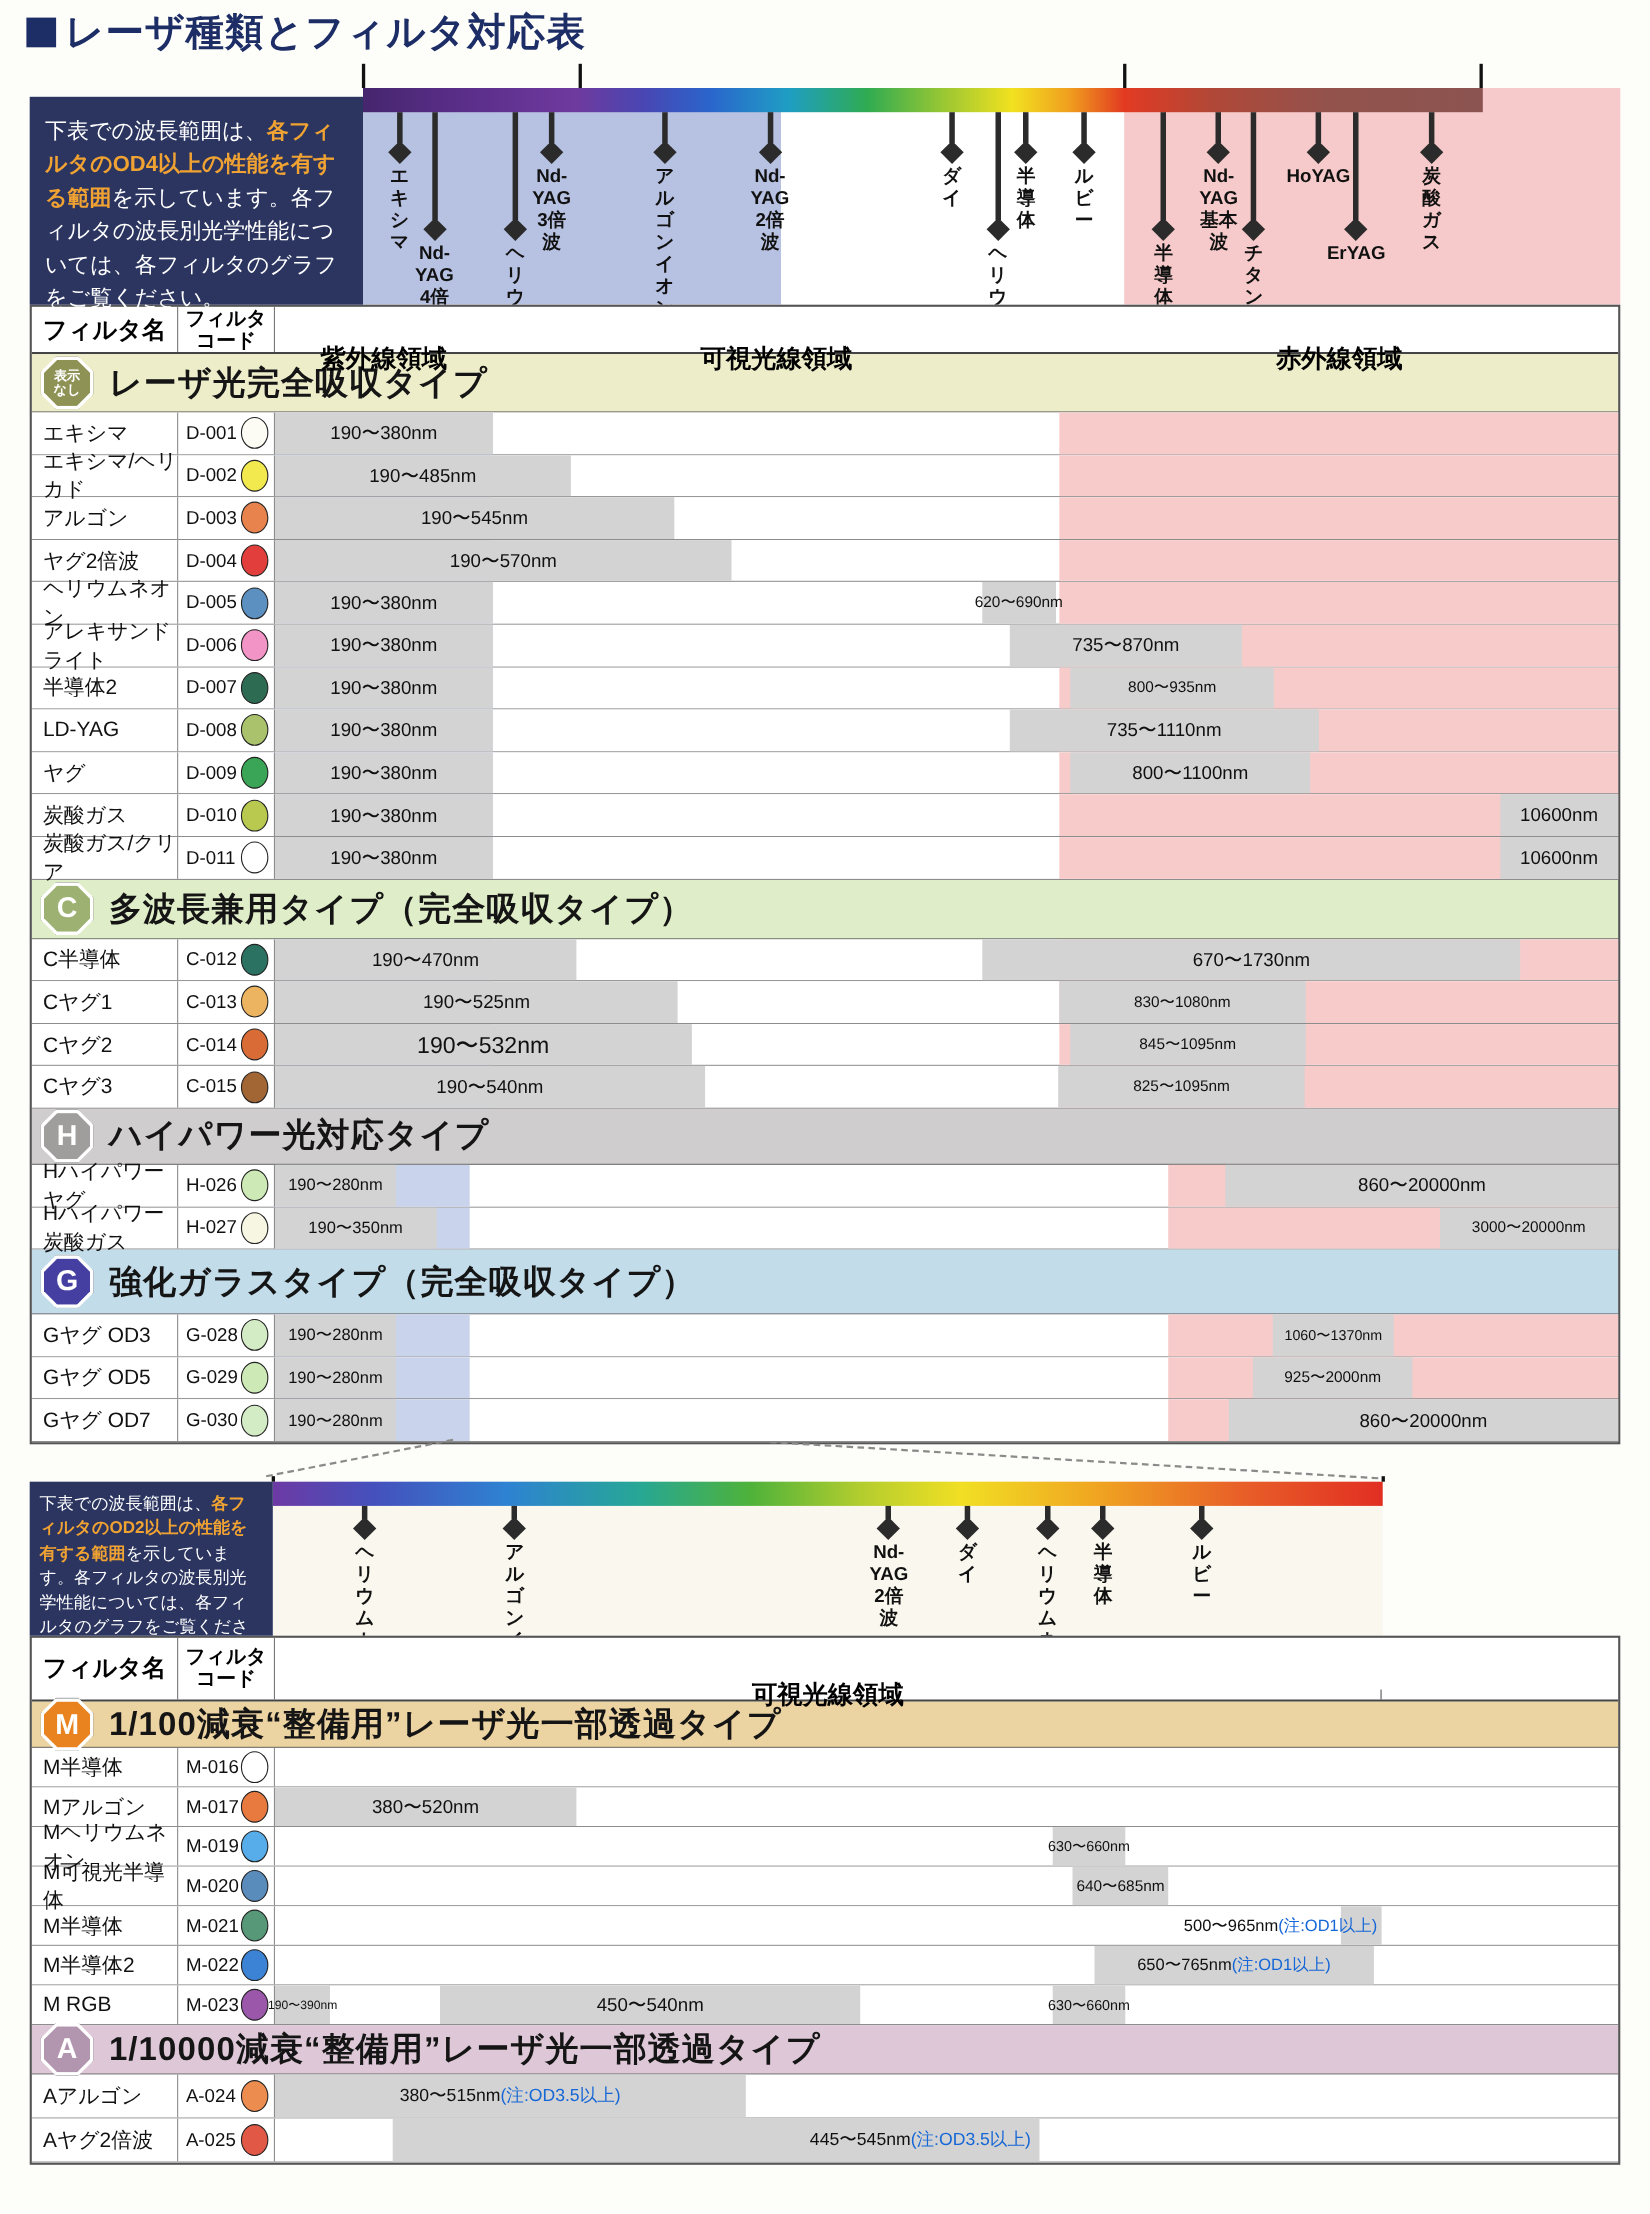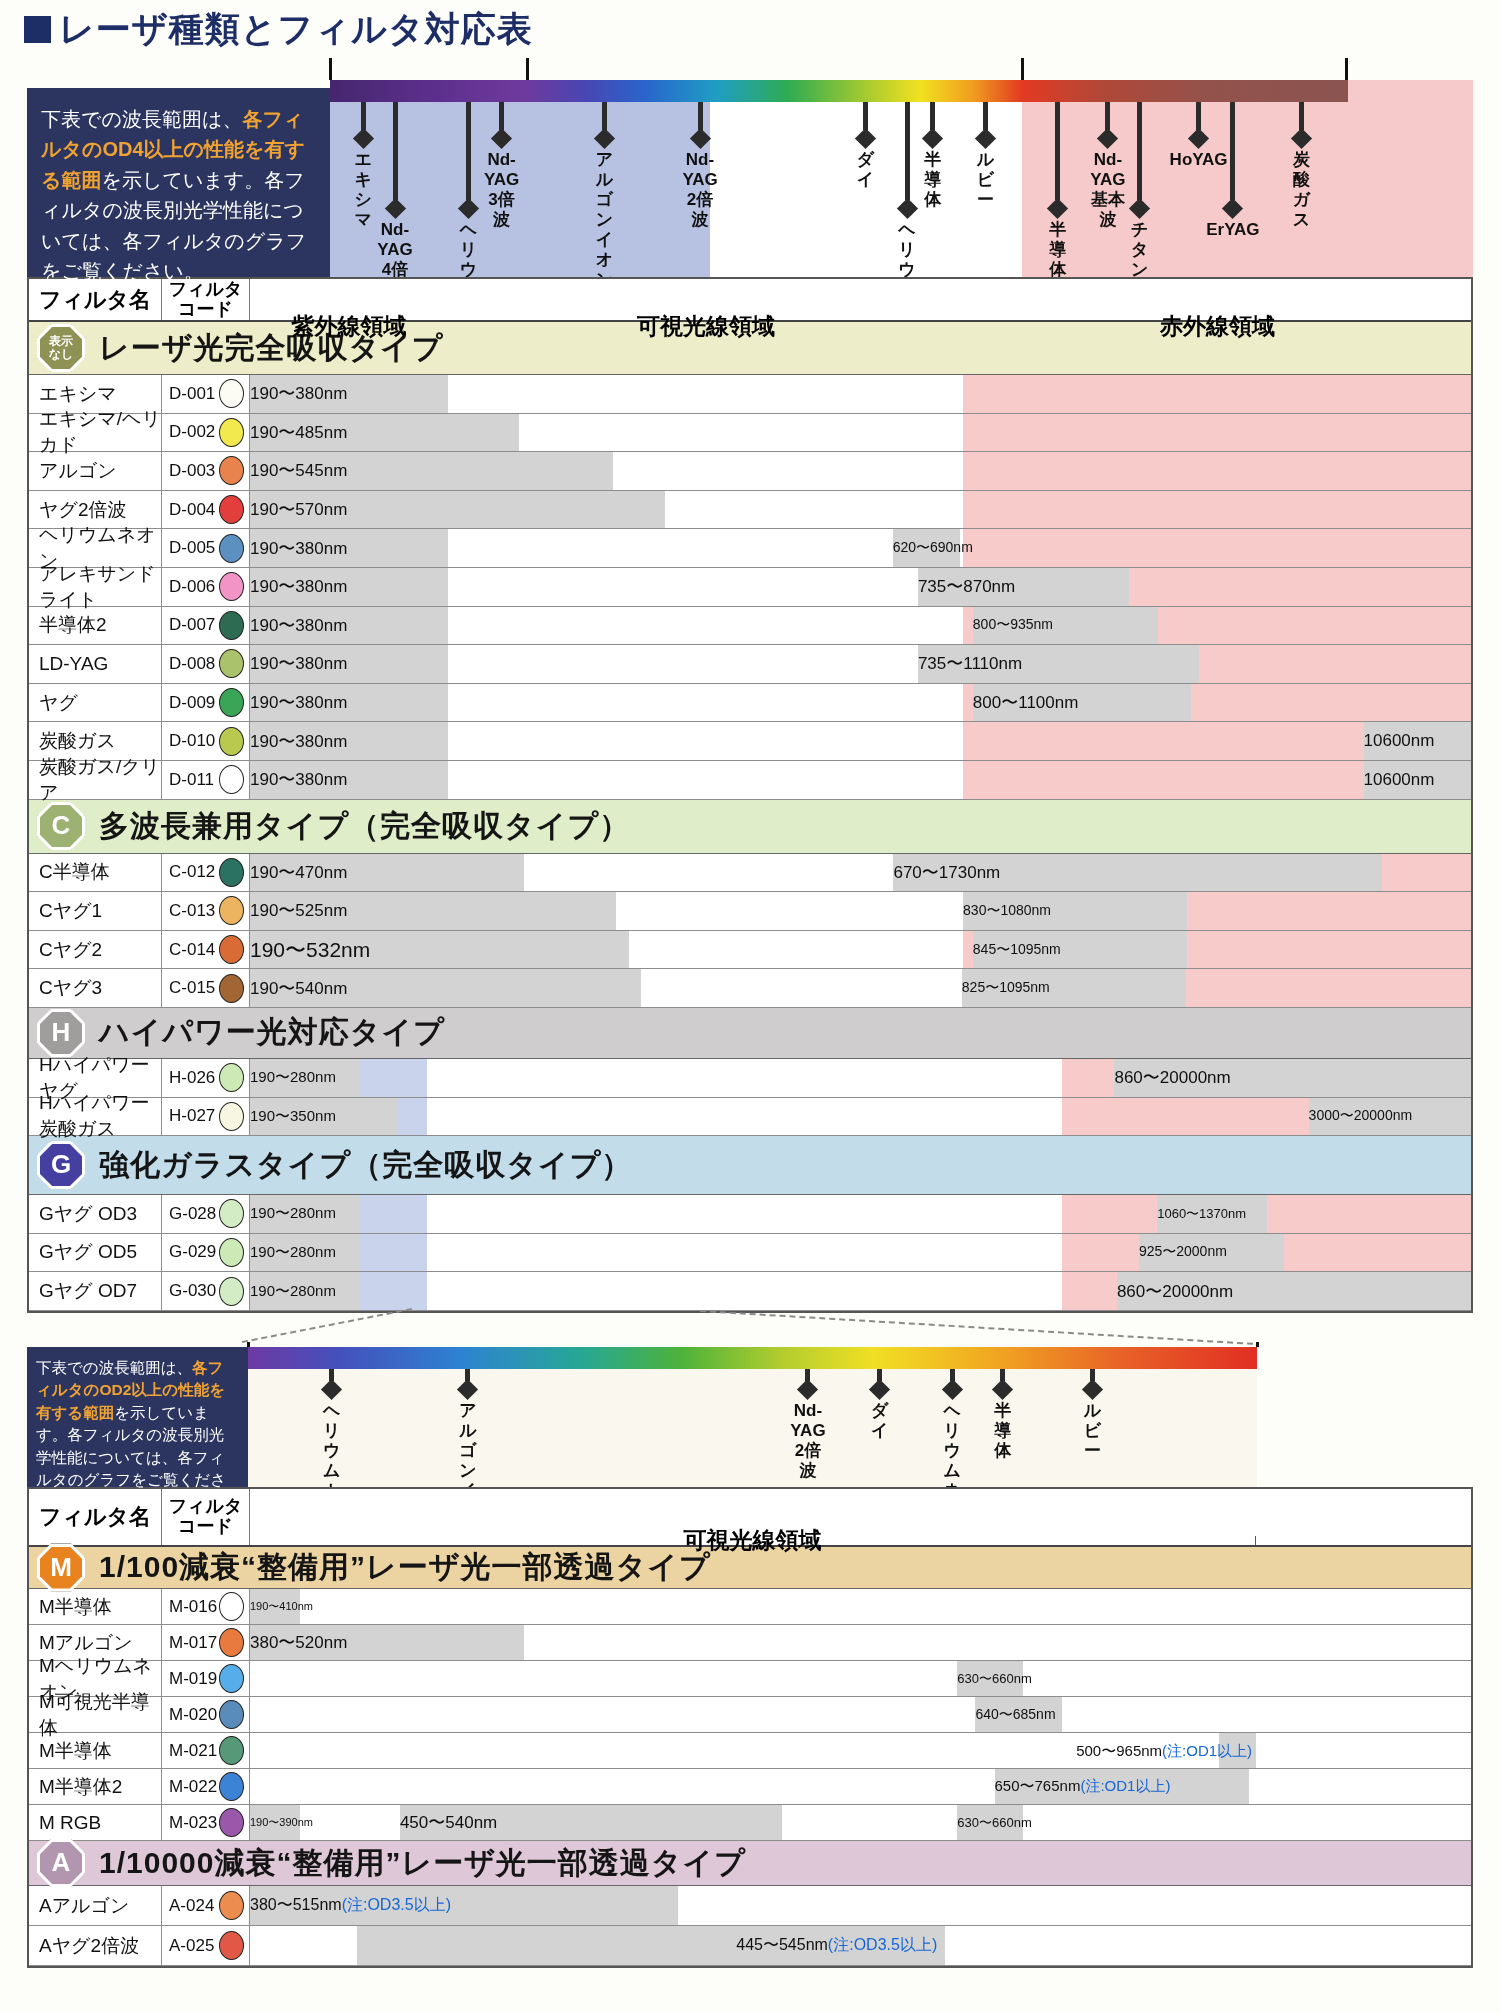--- a/index.html
+++ b/index.html
@@ -49,21 +49,21 @@
   .badge{width:48px;height:48px;background:#fff;display:flex;align-items:center;justify-content:center;flex:none;box-shadow:0 0 0 1px #555;}
   .badge .in{width:42px;height:42px;display:flex;align-items:center;justify-content:center;color:#fff;font-weight:bold;font-size:26px;text-align:center;line-height:1.05;}
   .badge .in.sm{font-size:12px;}
   .row{display:flex;box-sizing:border-box;border-bottom:1px solid #8d8d8d;background:#fff;}
   .cname{width:133px;display:flex;align-items:center;padding-left:10px;font-size:19px;color:#111;border-right:1px solid #8d8d8d;box-sizing:border-box;}
   .ccode{width:88px;display:flex;align-items:center;justify-content:space-between;padding:0 5px 0 7px;font-size:17px;color:#111;border-right:1px solid #8d8d8d;box-sizing:border-box;}
   .chip{width:25px;height:29px;border-radius:50%;border:1.5px solid #222;box-sizing:border-box;flex:none;}
   .cchart{flex:1;position:relative;overflow:visible;}
   .colband{position:absolute;top:0;bottom:0;}
   .zone{position:absolute;left:0;top:0;bottom:0;}
-  .bar{position:absolute;top:0;bottom:0;background:#d3d3d3;display:flex;align-items:center;color:#101010;white-space:nowrap;}
+  .bar{position:absolute;top:0;bottom:0;background:#d3d3d3;display:flex;align-items:center;justify-content:center;color:#101010;white-space:nowrap;}
   .bar.right{justify-content:flex-end;padding-right:8px;box-sizing:border-box;}
   .outlbl{position:absolute;top:50%;transform:translateY(-50%);white-space:nowrap;color:#101010;}
   .note{color:#1566d6;}
 </style>
 </head>
 <body>
 
 <div class="page">
 
   <div class="title-bar">
@@ -615,27 +615,20 @@
           <div class="in oct" style="background: rgb(232, 131, 31); white-space: pre-line;">M</div>
         </div>
         <div class="btitle">1/100減衰“整備用”レーザ光一部透過タイプ</div>
       </div>
       <div class="row" style="height: 36px;">
         <div class="cname">M半導体</div>
         <div class="ccode">
           <span>M-016</span>
           <span class="chip" style="background: rgb(255, 255, 255);"></span>
         </div>
-        <div class="cchart">
-          <div class="zone" style="width: 82.4%;">
-            <div class="bar" style="left: 0%; width: 5%; font-size: 11px;">
-              <span>190〜410nm</span>
-            </div>
-          </div>
-        </div>
       </div>
       <div class="row" style="height: 36px;">
         <div class="cname">Mアルゴン</div>
         <div class="ccode">
           <span>M-017</span>
           <span class="chip" style="background: rgb(232, 122, 64);"></span>
         </div>
         <div class="cchart">
           <div class="zone" style="width: 82.4%;">
             <div class="bar" style="left: 0%; width: 27.2%; font-size: 17px;">

